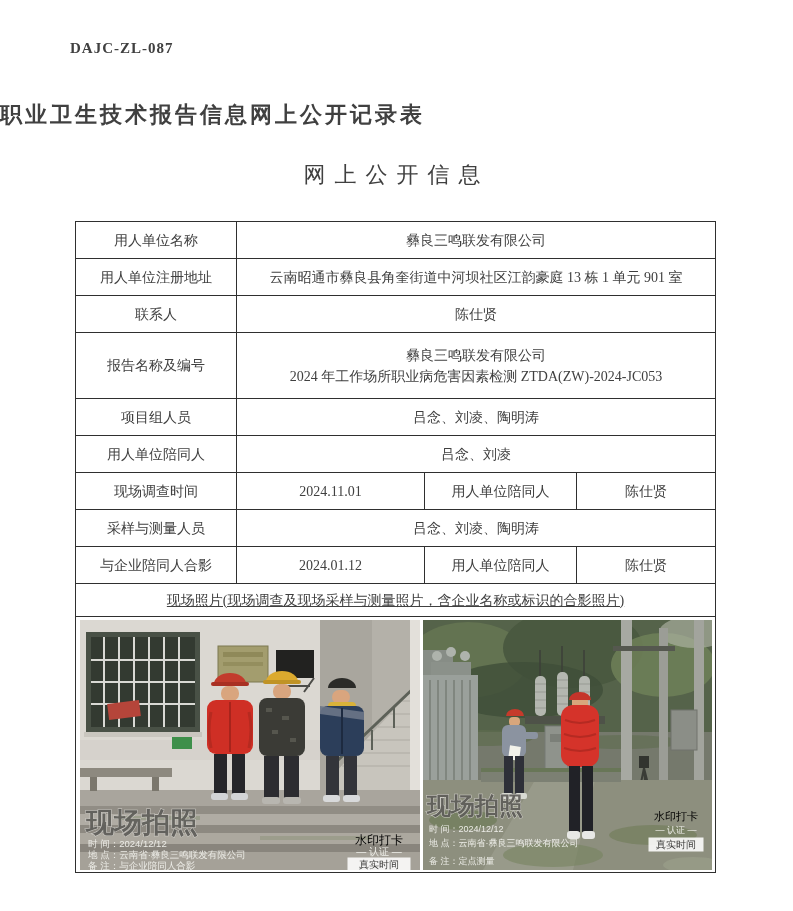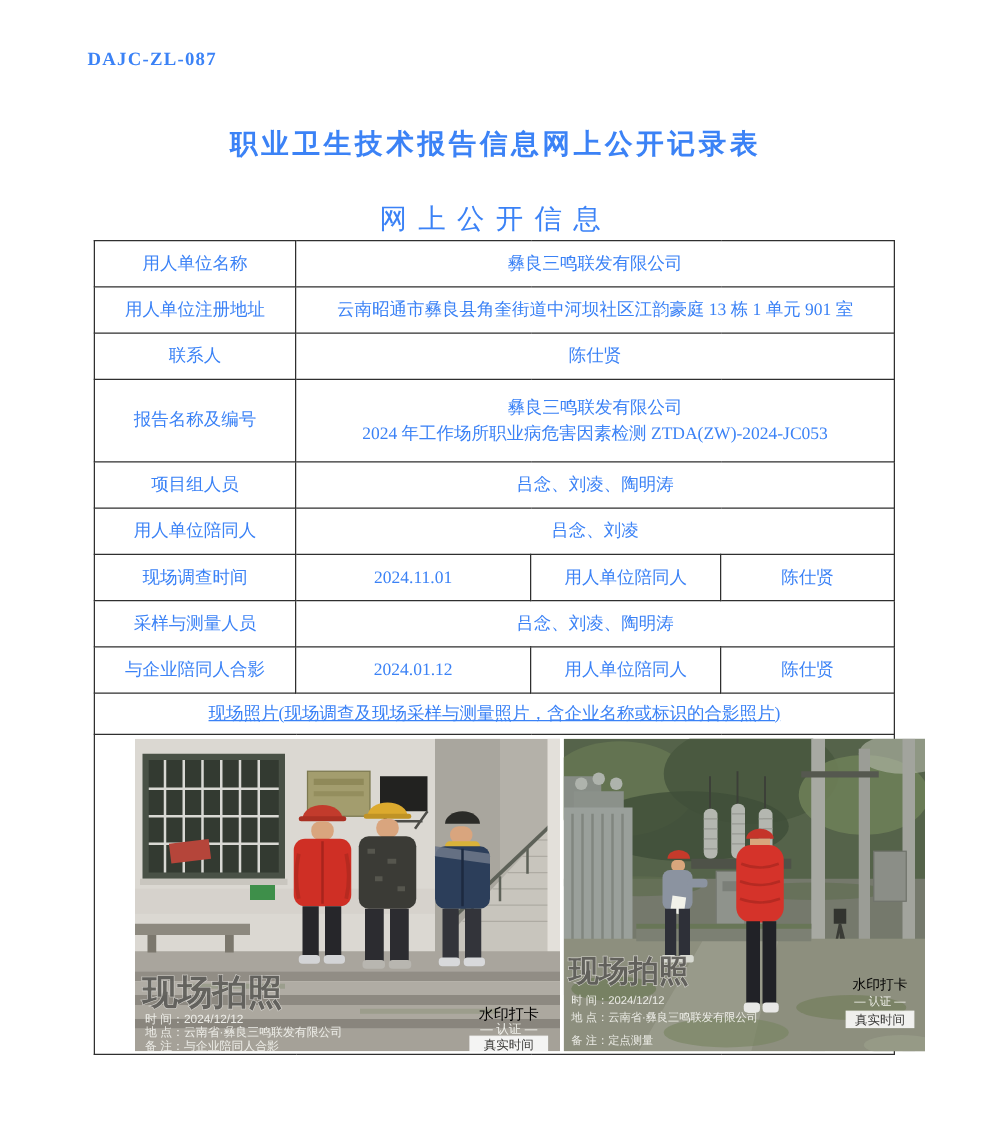--- a/index.html
+++ b/index.html
@@ -1,46 +1,46 @@
 <!DOCTYPE html>
 <html><head>
 <meta charset="utf-8">
 <style>
   * { margin:0; padding:0; box-sizing:border-box; }
   html,body { background:#ffffff; }
   .page {
     position:relative; width:793px; height:911px; background:#fff;
-    font-family:"Liberation Serif","DejaVu Serif",serif; color:#3b82f6;
+    font-family:"Liberation Serif","DejaVu Serif",serif; color:#404040;
     overflow:hidden;
   }
   .doc-code {
     position:absolute; left:70px; top:40px;
     font-size:15px; font-weight:600; letter-spacing:1px;
   }
   .doc-title {
     position:absolute; left:0; top:100px; width:100%;
-    text-align:center; font-size:22px; font-weight:bold; letter-spacing:3px;
+    text-align:left; font-size:22px; font-weight:bold; letter-spacing:3px;
   }
   .doc-subtitle {
     position:absolute; left:0; top:160px; width:100%;
     text-align:center; font-size:22px; font-weight:normal; letter-spacing:9px;
   }
   table.info-table {
-    position:absolute; left:75px; top:192px; width:640px;
+    position:absolute; left:75px; top:221px; width:640px;
     border-collapse:collapse; table-layout:fixed;
   }
   table.info-table td {
     border:1px solid #2f2f2f; font-size:14px; text-align:center;
     vertical-align:middle; padding:2px 4px; line-height:1.5;
   }
   td.h37 { height:37px; }
   td.h66 { height:66px; }
   td.caption-cell { height:33px; text-align:left; padding-left:5px;text-decoration:underline; }
   td.photo-cell { padding:2px; height:256px; }
-  .photo-strip { display:flex; gap:3px; align-items:flex-start;margin-left:28px; }
+  .photo-strip { display:flex; gap:3px; align-items:flex-start; }
   .photo-frame { line-height:0; }
   .wm-big {
     font-family:"Liberation Sans","DejaVu Sans",sans-serif; font-weight:bold;
     fill:#5f5e5a; stroke:#d6d4cf; stroke-width:1; paint-order:stroke; opacity:.92;
   }
   .wm-line { font-family:"Liberation Sans","DejaVu Sans",sans-serif; fill:#f1f1ec; opacity:.95; }
   .wm-badge { font-family:"Liberation Sans","DejaVu Sans",sans-serif; fill:#ececе6; }
   .wm-badge2 { font-family:"Liberation Sans","DejaVu Sans",sans-serif; fill:#eeeee8; }
   .wm-boxtext { font-family:"Liberation Sans","DejaVu Sans",sans-serif; fill:#3a3a38; }
 </style>

